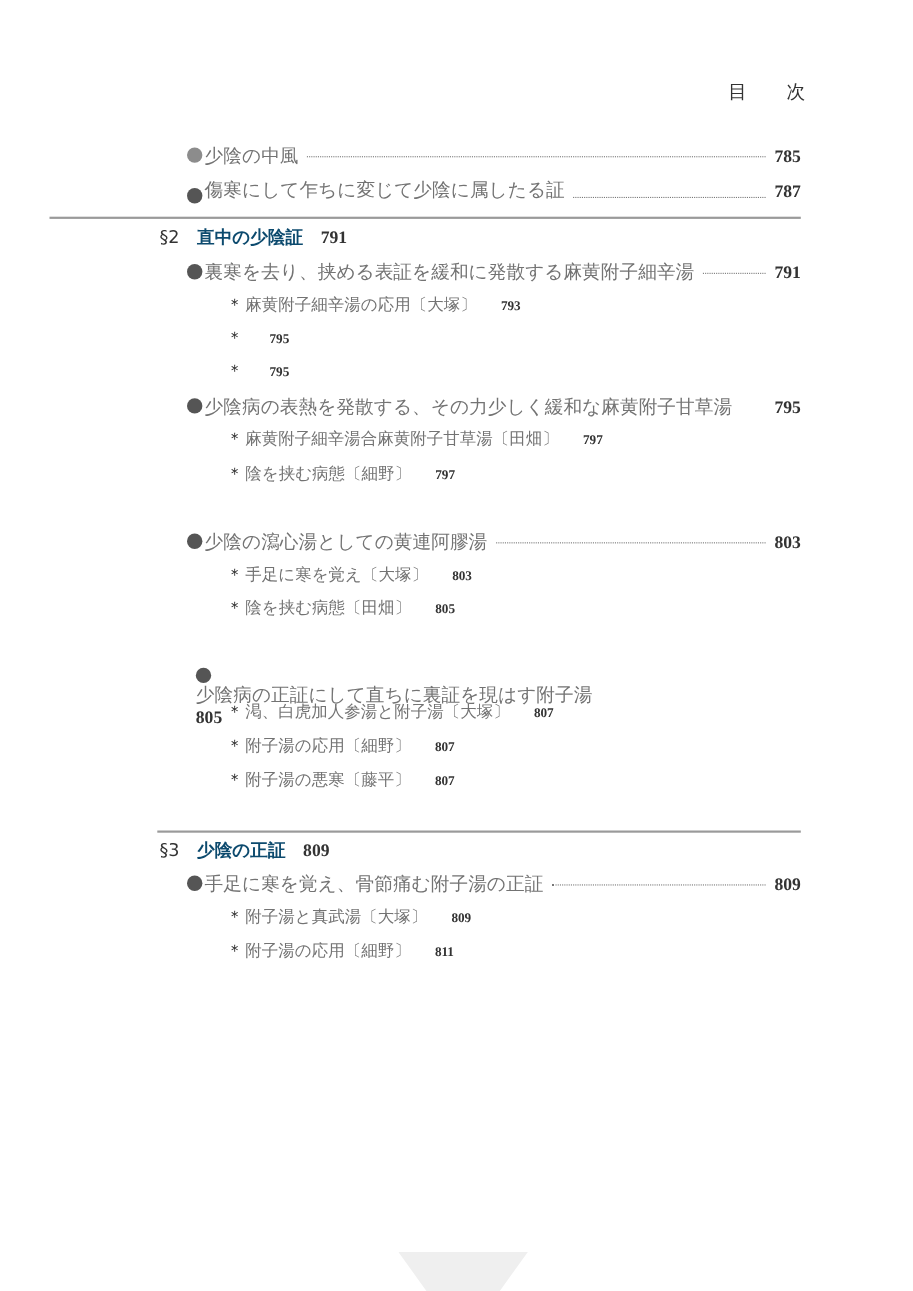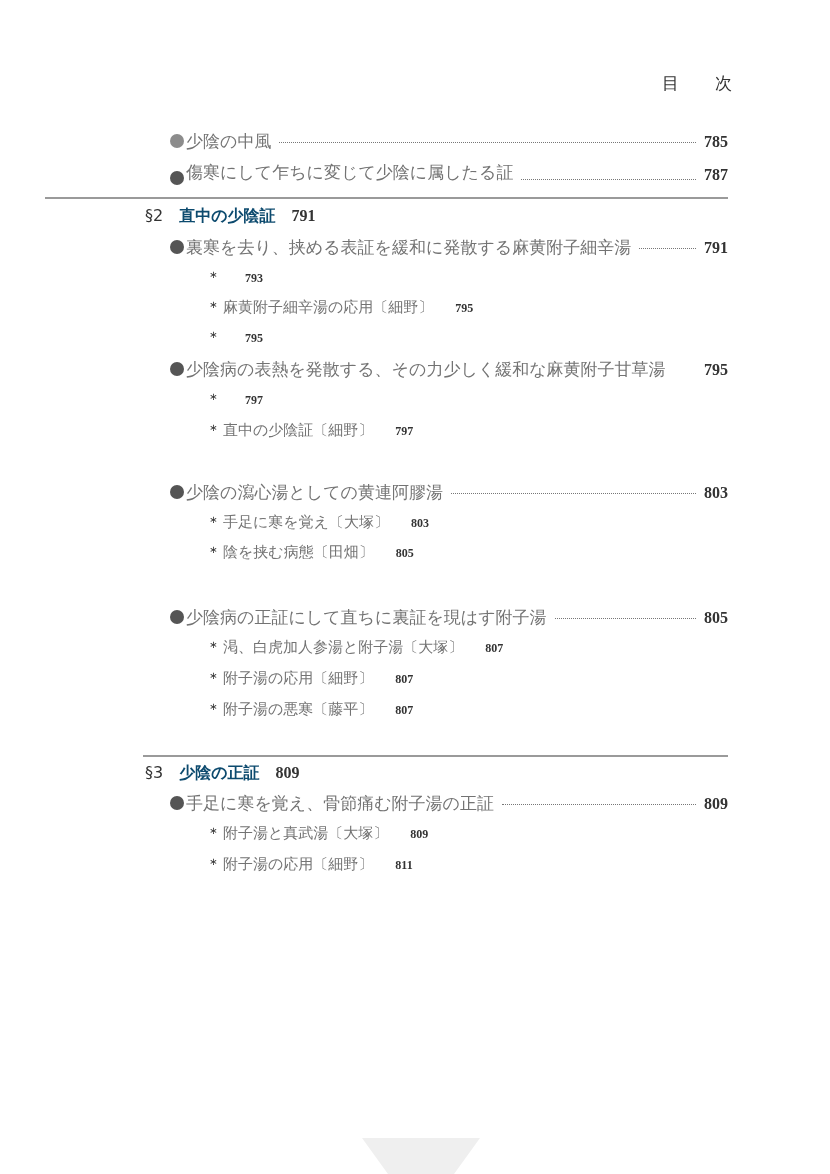--- a/index.html
+++ b/index.html
@@ -73,66 +73,67 @@
 </div>
 
 <div class="row l1" style="top:236px;">
   <span class="bullet"></span>
   <span class="text">裏寒を去り、挟める表証を緩和に発散する麻黄附子細辛湯</span>
   <span class="leader"></span>
   <span class="page">791</span>
 </div>
 <div class="row l2" style="top:268px;">
   <span class="star">＊</span>
+  <span class="text">麻黄附子細辛湯の応用〔大塚〕</span>
   <span class="page">793</span>
 </div>
 <div class="row l2" style="top:298px;">
   <span class="star">＊</span>
-  <span class="text">麻黄附子細辛湯の応用〔細野〕</span>
   <span class="page">795</span>
 </div>
 <div class="row l2" style="top:328px;">
   <span class="star">＊</span>
   <span class="page">795</span>
 </div>
 
 <div class="row l1" style="top:358px;">
   <span class="bullet"></span>
   <span class="text">少陰病の表熱を発散する、その力少しく緩和な麻黄附子甘草湯</span>
   <span style="flex:1"></span>
   <span class="page">795</span>
 </div>
 <div class="row l2" style="top:390px;">
   <span class="star">＊</span>
+  <span class="text">麻黄附子細辛湯合麻黄附子甘草湯〔田畑〕</span>
   <span class="page">797</span>
 </div>
 <div class="row l2" style="top:421px;">
   <span class="star">＊</span>
-  <span class="text">直中の少陰証〔細野〕</span>
+  <span class="text">陰を挟む病態〔細野〕</span>
   <span class="page">797</span>
 </div>
 
 <div class="row l1" style="top:481px;">
   <span class="bullet"></span>
   <span class="text">少陰の瀉心湯としての黄連阿膠湯</span>
   <span class="leader"></span>
   <span class="page">803</span>
 </div>
 <div class="row l2" style="top:513px;">
   <span class="star">＊</span>
   <span class="text">手足に寒を覚え〔大塚〕</span>
   <span class="page">803</span>
 </div>
 <div class="row l2" style="top:543px;">
   <span class="star">＊</span>
   <span class="text">陰を挟む病態〔田畑〕</span>
   <span class="page">805</span>
 </div>
 
-<div class="row l1" style="top:606px;">
+<div class="row l1" style="top:606px;flex-direction:column;">
   <span class="bullet"></span>
   <span class="text">少陰病の正証にして直ちに裏証を現はす附子湯</span>
   <span class="leader"></span>
   <span class="page">805</span>
 </div>
 <div class="row l2" style="top:638px;">
   <span class="star">＊</span>
   <span class="text">渇、白虎加人参湯と附子湯〔大塚〕</span>
   <span class="page">807</span>
 </div>

